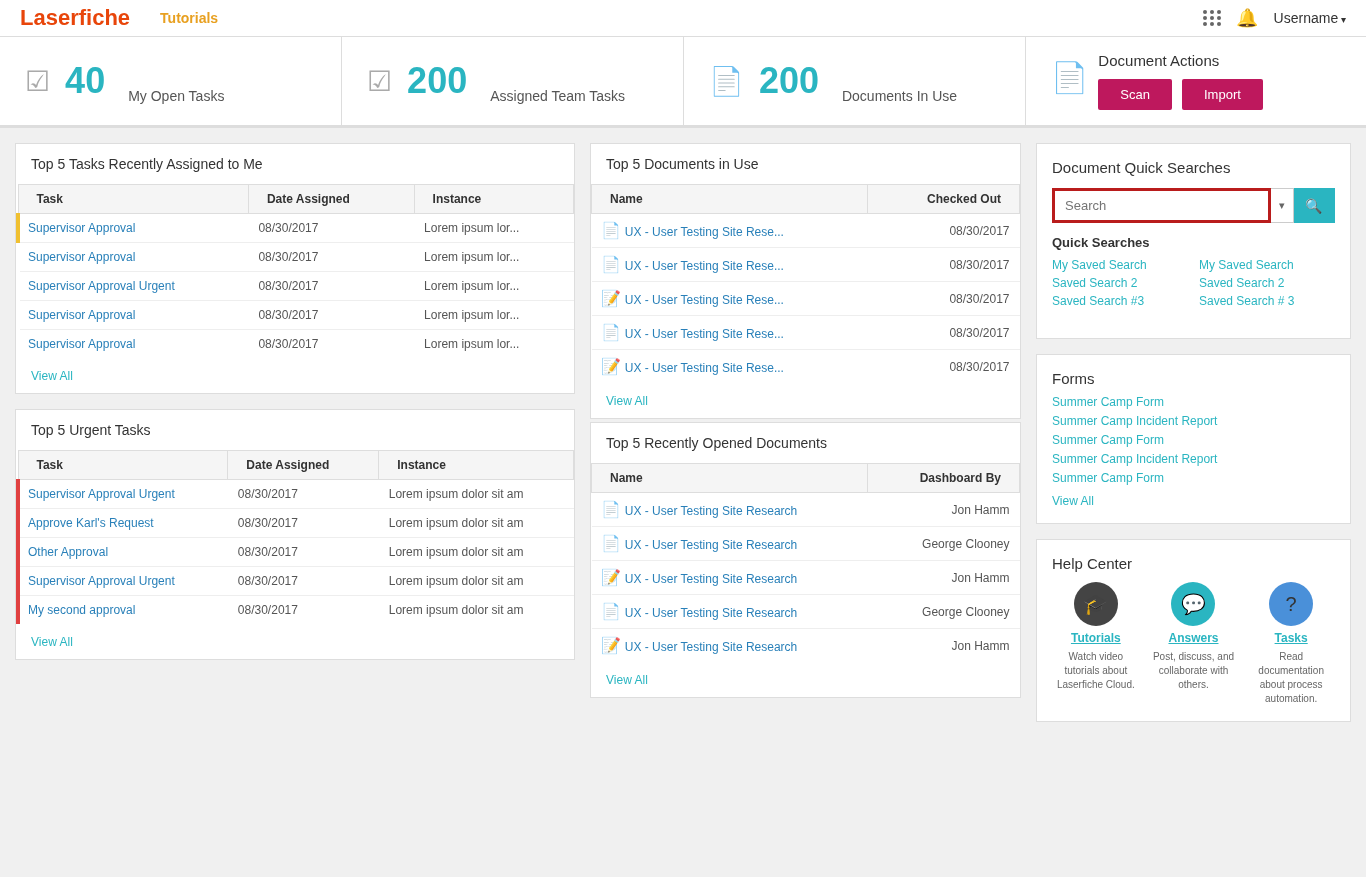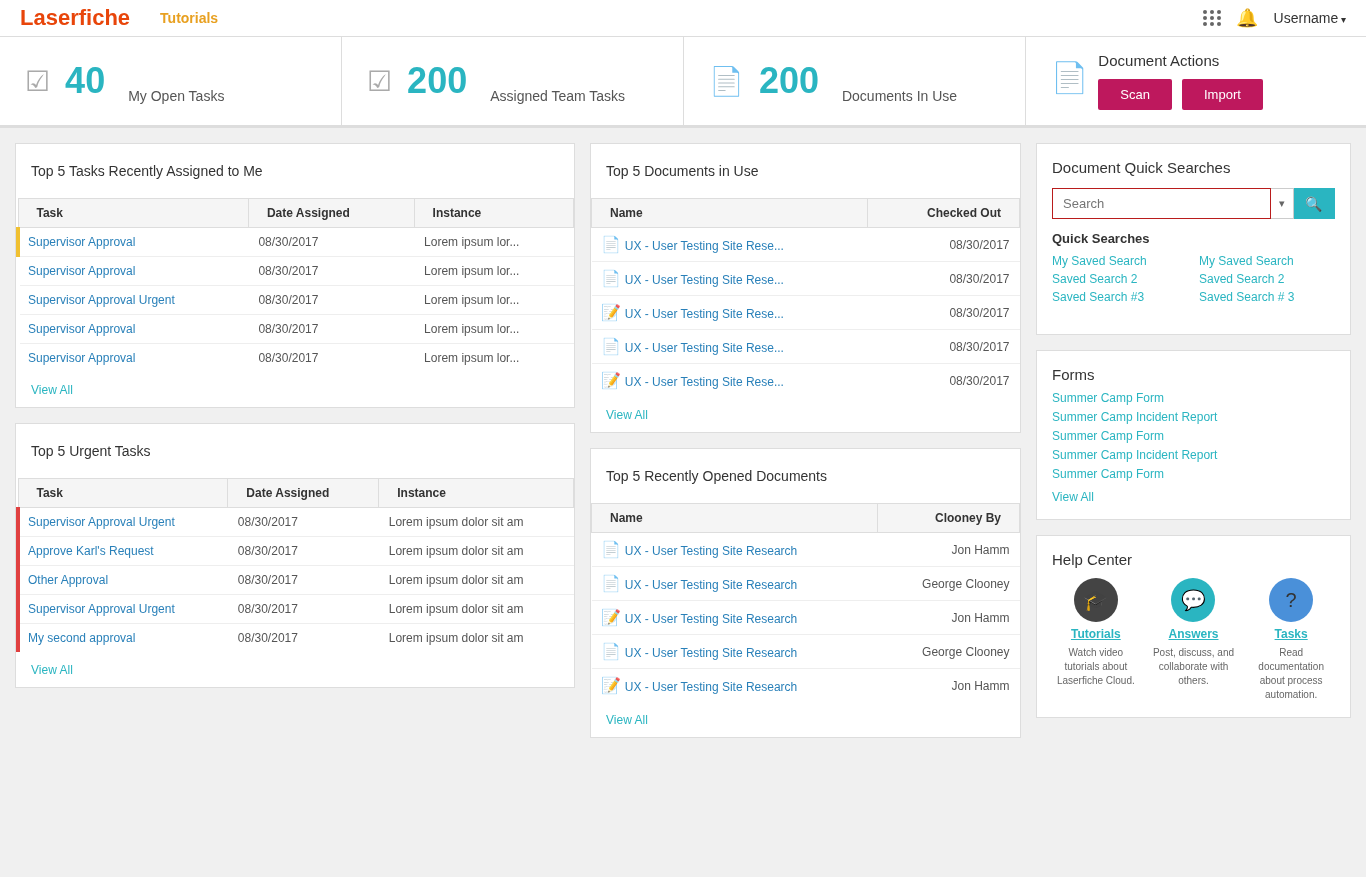--- a/index.html
+++ b/index.html
@@ -25,44 +25,44 @@
     .doc-actions-card { flex: 0 0 340px; display: flex; flex-direction: column; align-items: flex-start; padding: 15px 25px; }
     .doc-actions-title { font-size: 15px; color: #333; margin-bottom: 10px; font-weight: normal; }
     .doc-actions-buttons { display: flex; gap: 10px; }
     .btn-teal { background: #be185d; color: #fff; border: none; padding: 8px 22px; font-size: 13px; cursor: pointer; border-radius: 2px; }
     .doc-actions-icon { font-size: 30px; color: #aaa; margin-right: 10px; margin-top: 8px; }
     .doc-actions-header { display: flex; align-items: flex-start; width: 100%; }
 
     
     .main-content { display: flex; gap: 0; padding: 15px; gap: 15px; }
     .left-col { flex: 0 0 560px; display: flex; flex-direction: column; gap: 15px; }
-    .mid-col { flex: 1; display: flex; flex-direction: column; gap: 15px; }
+    .mid-col { flex: 1; display: flex; flex-direction: column; gap: 3px; }
     .right-col { flex: 0 0 315px; display: flex; flex-direction: column; gap: 15px; }
 
     
     .panel { background: #fff; border: 1px solid #ddd; }
-    .panel-title { font-size: 14px; padding: 19px 15px; color: #333; font-weight: normal; }
+    .panel-title { font-size: 14px; padding: 12px 15px; color: #333; font-weight: normal; }
 
     
     .data-table { width: 100%; border-collapse: collapse; }
     .data-table th { background: #f5f5f5; border: 1px solid #ddd; padding: 7px 18px; text-align: left; font-weight: bold; font-size: 12px; color: #333; }
     .data-table td { border-bottom: 1px solid #eee; padding: 7px 10px; font-size: 12px; color: #555; }
     .data-table tr:last-child td { border-bottom: none; }
     .link-blue { color: #2980b9; text-decoration: none; cursor: pointer; }
     .link-teal { color: #2ab5c1; text-decoration: none; cursor: pointer; font-size: 12px; }
 
     .view-all { padding: 10px 15px; }
 
     
     .right-section { background: #fff; border: 1px solid #ddd; padding: 15px; }
     .right-section-title { font-size: 15px; color: #333; margin-bottom: 12px; font-weight: normal; }
 
     
     .search-row { display: flex; margin-bottom: 12px; }
-    .search-input { flex: 1; border: 1px solid #b91c1c; padding: 7px 10px; font-size: 13px; outline: none; }
+    .search-input { flex: 1; border: 3px solid #b91c1c; padding: 7px 10px; font-size: 13px; outline: none; }
     .search-dropdown { border: 1px solid #ccc; border-left: none; background: #fff; padding: 0 8px; cursor: pointer; color: #666; font-size: 11px; }
     .search-btn { background: #2ab5c1; border: none; color: #fff; padding: 7px 12px; cursor: pointer; font-size: 14px; }
 
     
     .quick-searches-title { font-size: 13px; font-weight: bold; color: #333; margin-bottom: 8px; }
     .quick-searches-grid { display: grid; grid-template-columns: 1fr 1fr; gap: 4px 11px; margin-bottom: 15px; }
     .quick-searches-grid a { color: #2ab5c1; text-decoration: none; font-size: 12px; }
 
     
     .forms-title { font-size: 15px; color: #333; margin-bottom: 8px; font-weight: normal; }
@@ -297,21 +297,21 @@
       </div>
     </div>
 
     <div class="panel">
       <div class="panel-title">Top 5 Recently Opened Documents</div>
       <div class="table-wrapper">
         <table class="data-table">
           <thead>
             <tr>
               <th>Name</th>
-              <th style="text-align:right">Clooney By</th>
+              <th style="text-align:right">Dashboard By</th>
             </tr>
           </thead>
           <tbody id="top5-recent-body">
               <tr>
       <td><span style="color:#e04040;font-size:16px;">📄</span> <a class="link-blue">UX - User Testing Site Research</a></td>
       <td style="text-align:right">Jon Hamm</td>
     </tr>
               <tr>
       <td><span style="color:#e04040;font-size:16px;">📄</span> <a class="link-blue">UX - User Testing Site Research</a></td>
       <td style="text-align:right">George Clooney</td>

